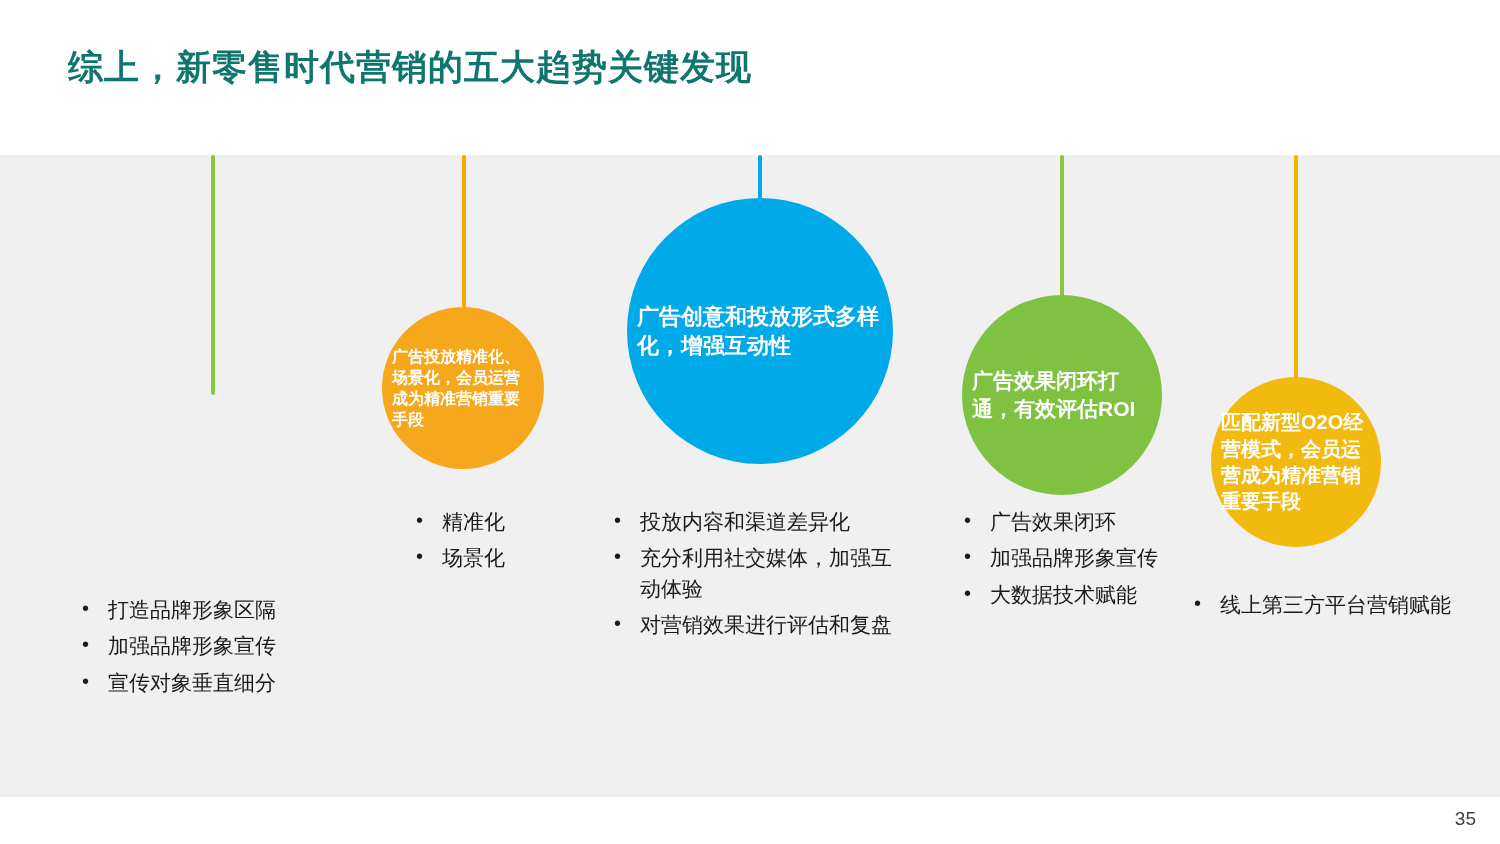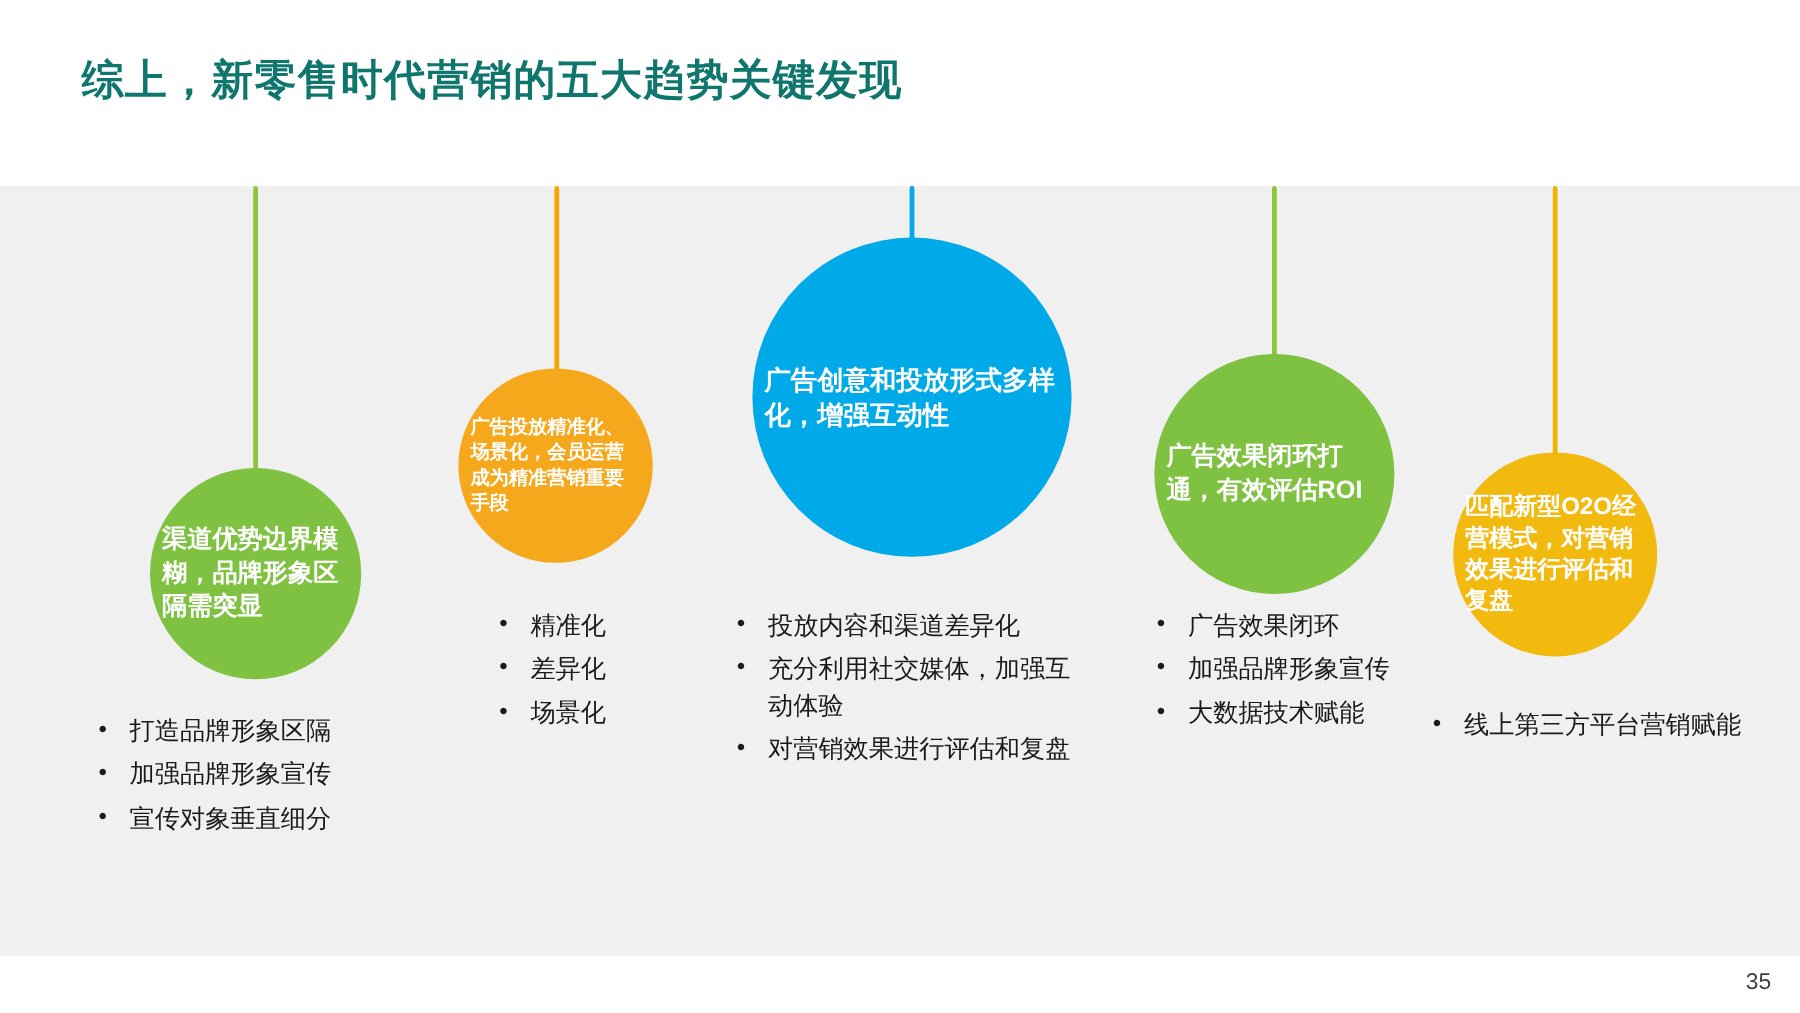--- a/index.html
+++ b/index.html
@@ -153,38 +153,34 @@
 </style>
 </head>
 <body>
 
 <div id="slide-title" style="color: #0f766e;">综上，新零售时代营销的五大趋势关键发现</div>
 
 <div id="content-panel" style="background: rgb(240, 240, 240);">
 
   <div class="balloon-group" id="group-1">
     <div class="balloon-stem" style="background: rgb(140, 198, 62);"></div>
-    <div class="balloon" style="background: rgb(127, 193, 65);">
-      <span class="balloon-label">渠道优势边界模糊，品牌形象区隔需突显</span>
-    </div>
     <ul class="bullets">
       <li>打造品牌形象区隔</li>
       <li>加强品牌形象宣传</li>
       <li>宣传对象垂直细分</li>
     </ul>
   </div>
 
   <div class="balloon-group" id="group-2">
     <div class="balloon-stem" style="background: rgb(245, 168, 0);"></div>
     <div class="balloon" style="background: rgb(245, 168, 28);">
       <span class="balloon-label">广告投放精准化、场景化，会员运营成为精准营销重要手段</span>
     </div>
     <ul class="bullets">
       <li>精准化</li>
-      <li>差异化</li>
       <li>场景化</li>
     </ul>
   </div>
 
   <div class="balloon-group" id="group-3">
     <div class="balloon-stem" style="background: rgb(0, 169, 232);"></div>
     <div class="balloon" style="background: rgb(0, 169, 232);">
       <span class="balloon-label">广告创意和投放形式多样化，增强互动性</span>
     </div>
     <ul class="bullets">
@@ -202,21 +198,21 @@
     <ul class="bullets">
       <li>广告效果闭环</li>
       <li>加强品牌形象宣传</li>
       <li>大数据技术赋能</li>
     </ul>
   </div>
 
   <div class="balloon-group" id="group-5">
     <div class="balloon-stem" style="background: rgb(240, 180, 0);"></div>
     <div class="balloon" style="background: rgb(242, 185, 15);">
-      <span class="balloon-label">匹配新型O2O经营模式，对营销效果进行评估和复盘</span>
+      <span class="balloon-label">匹配新型O2O经营模式，会员运营成为精准营销重要手段</span>
     </div>
     <ul class="bullets">
       <li>线上第三方平台营销赋能</li>
     </ul>
   </div>
 
 </div>
 
 <div id="page-number">35</div>
 

